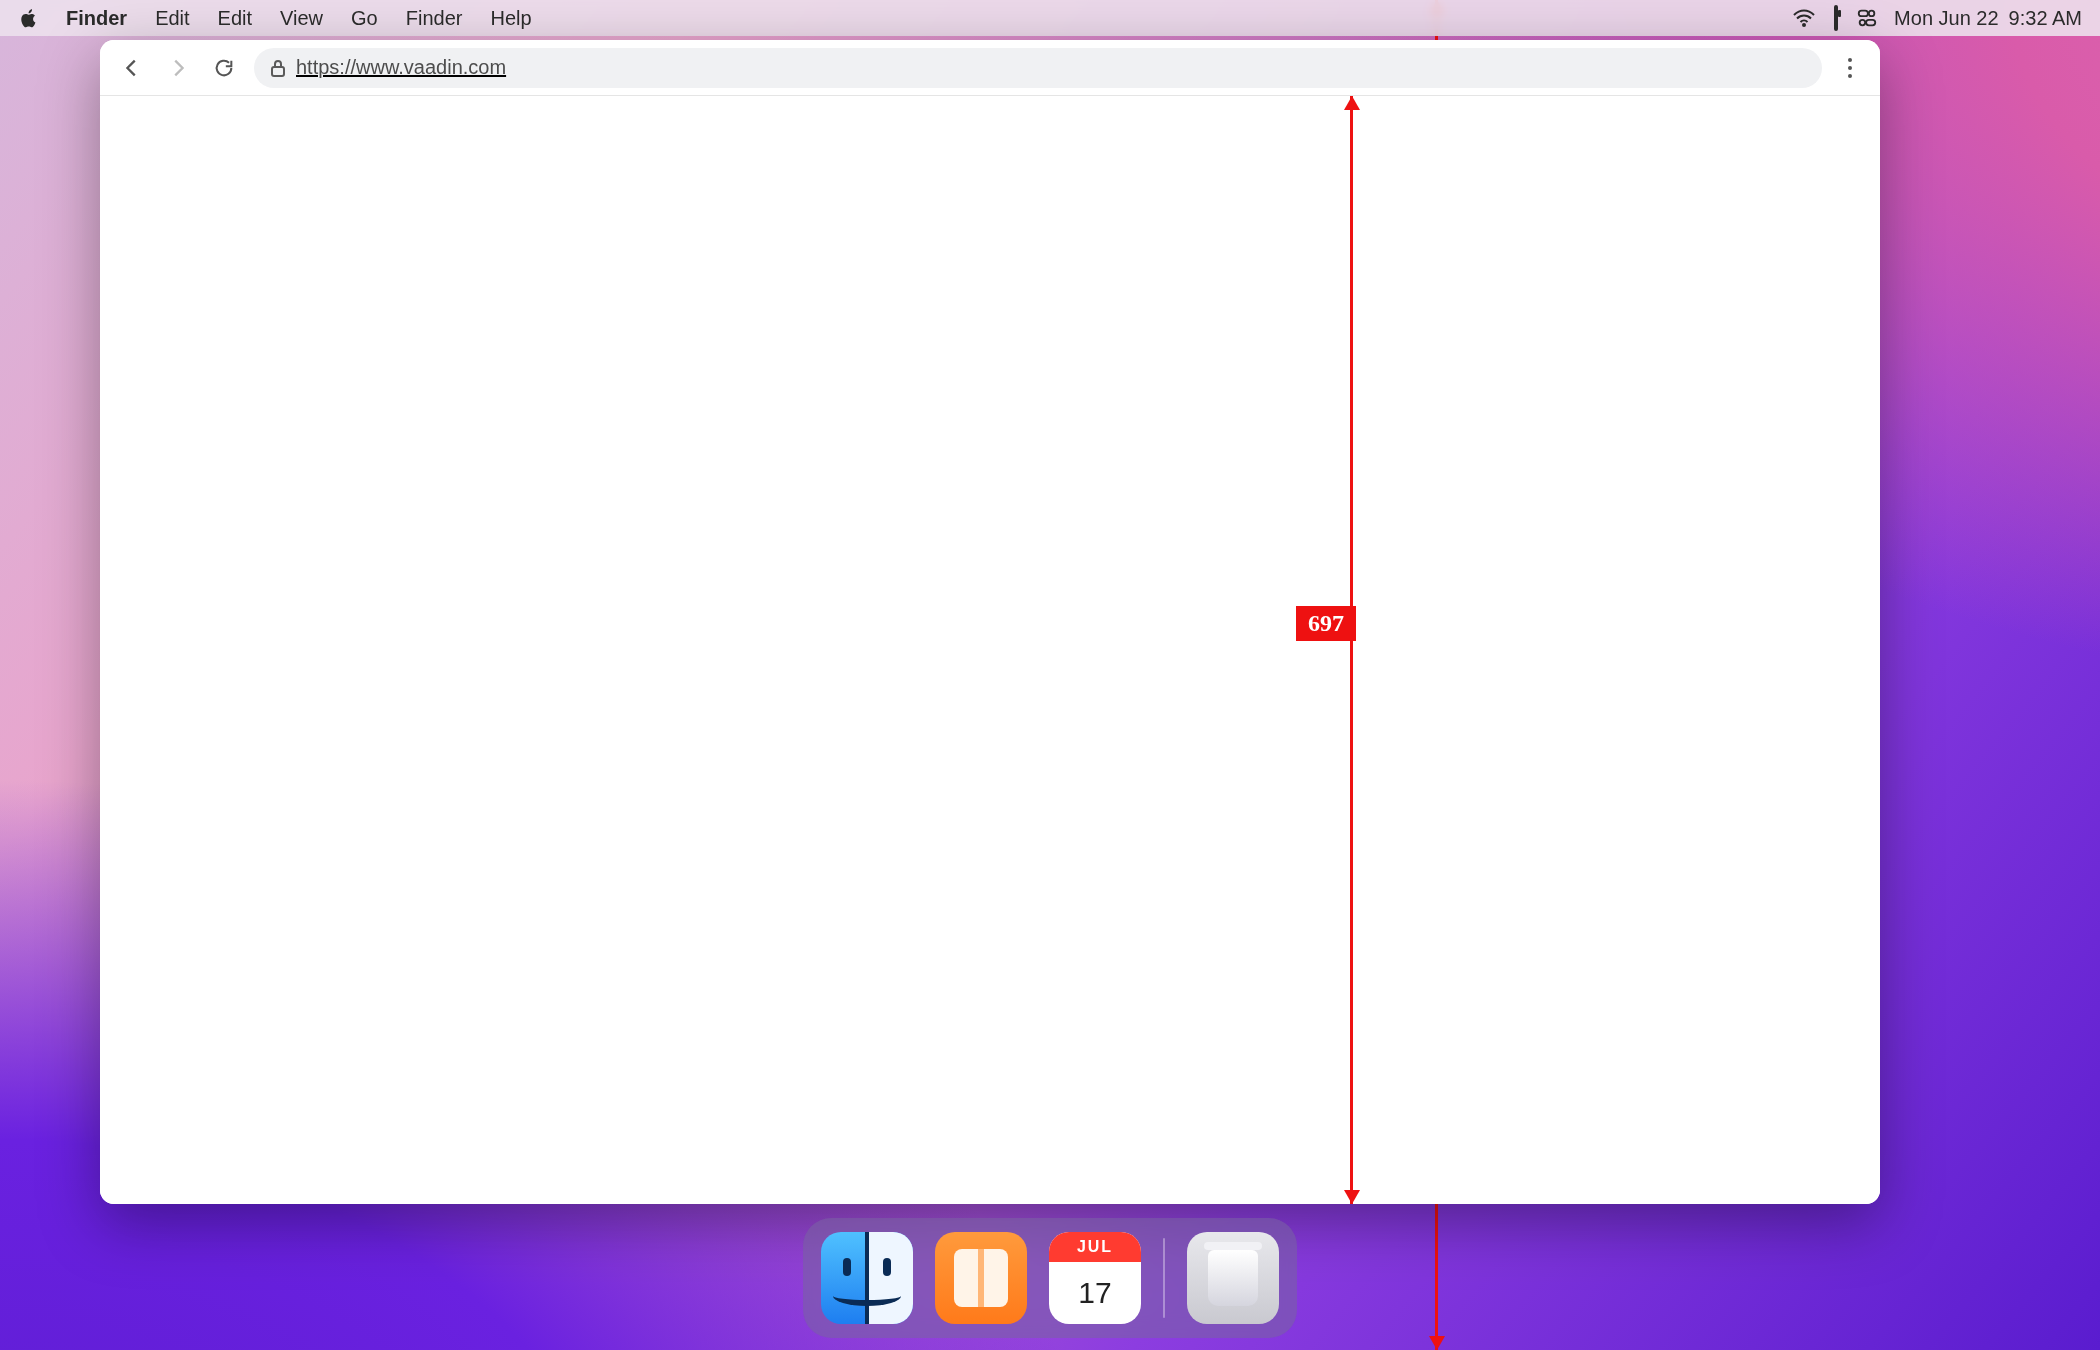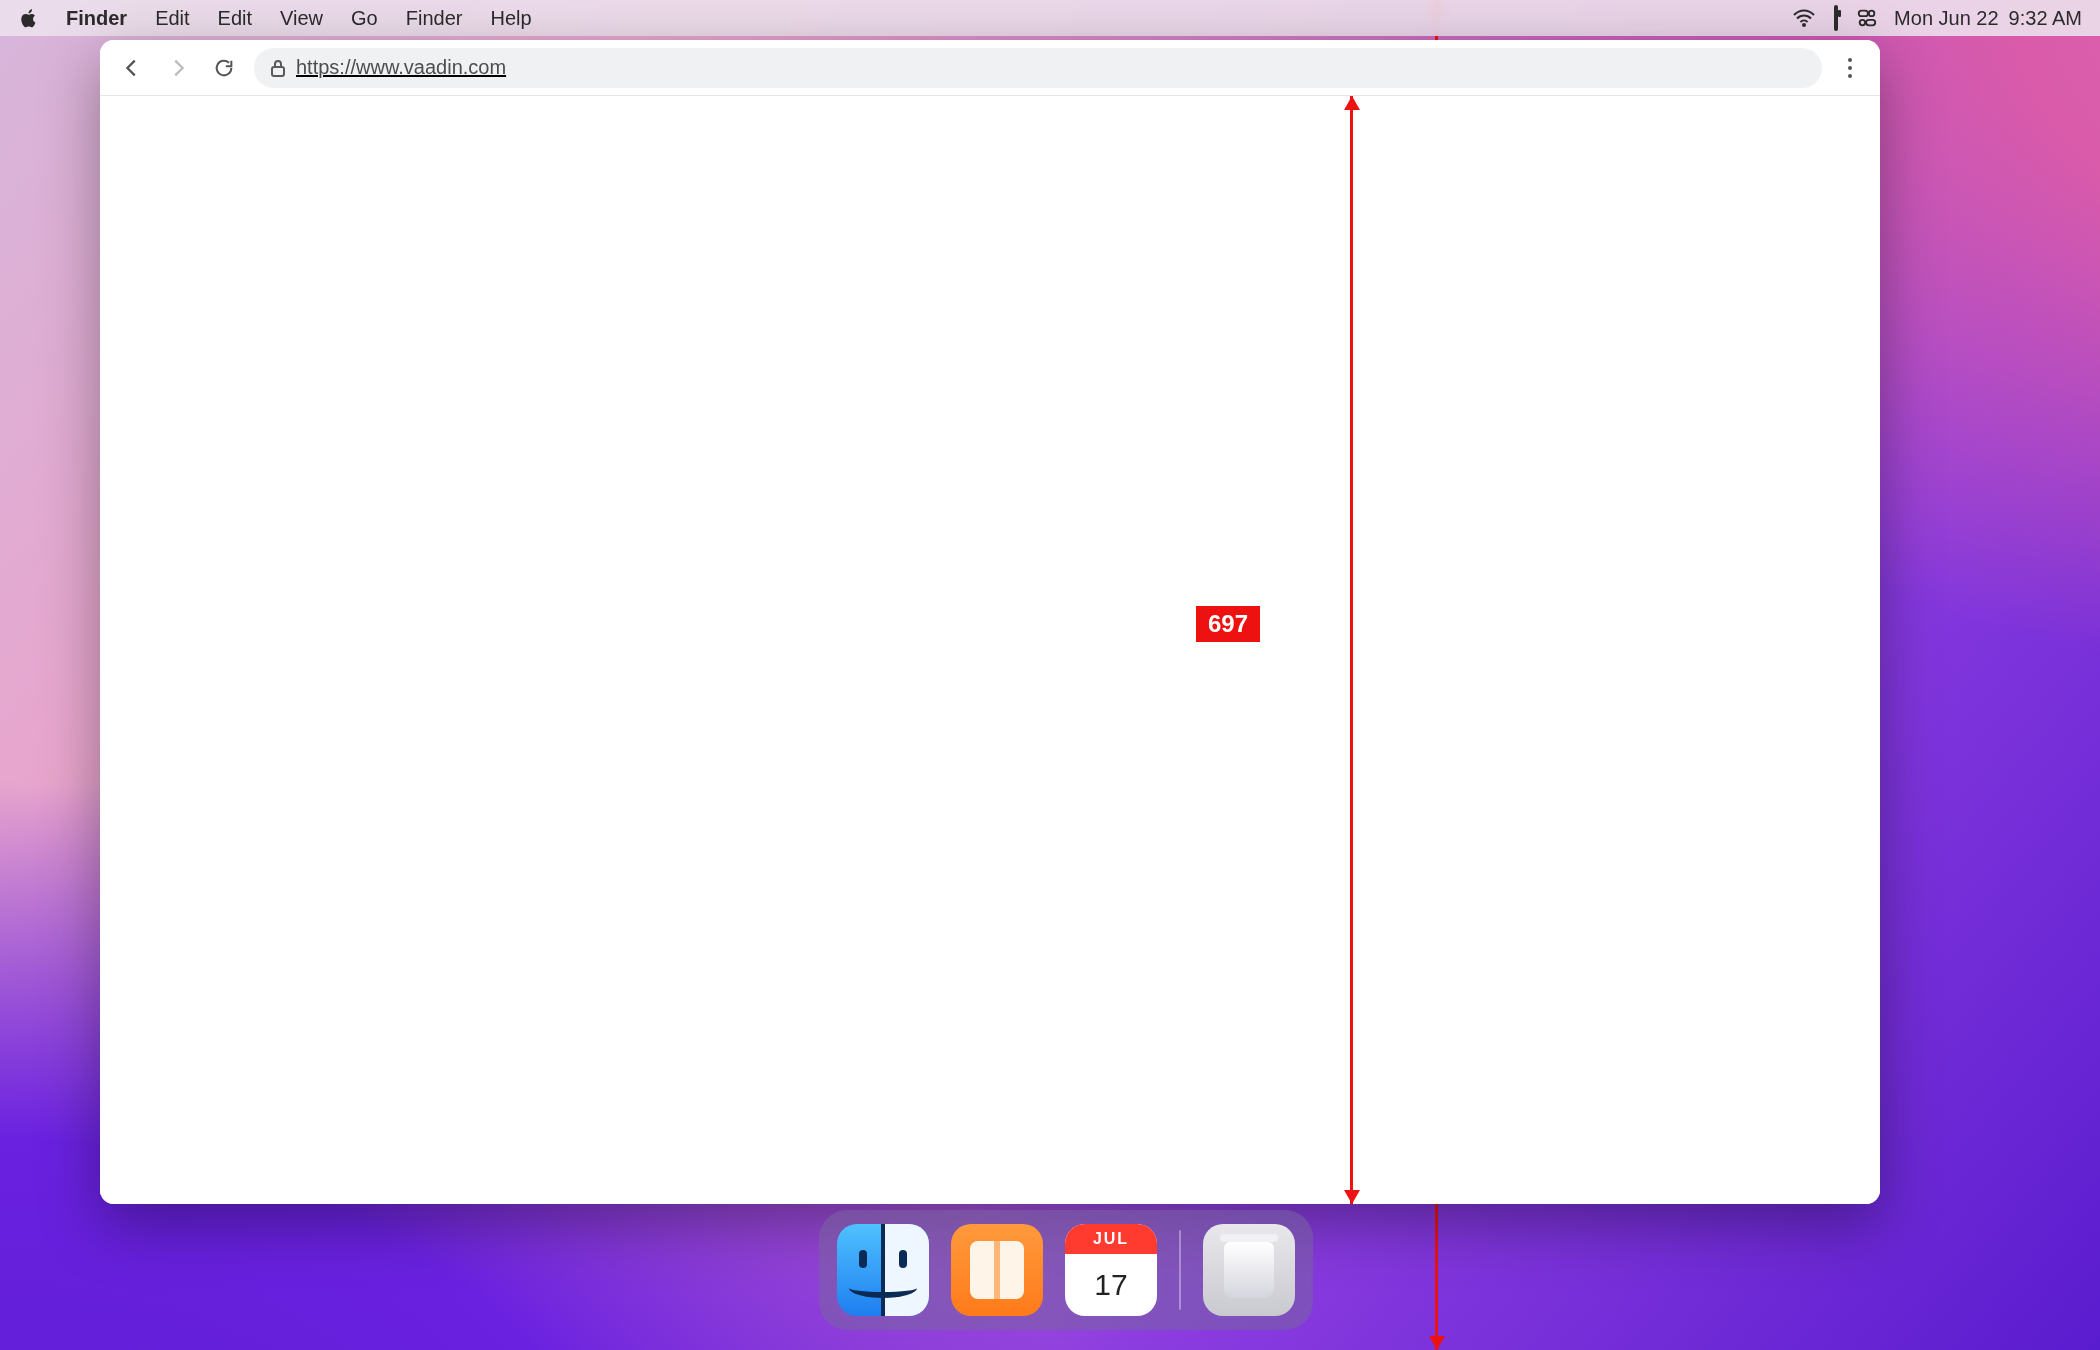--- a/index.html
+++ b/index.html
@@ -81,25 +81,24 @@
   .m-arrowhead.up { border-left: 8px solid transparent; border-right: 8px solid transparent; border-bottom: 14px solid #e11; }
   .m-arrowhead.down { border-left: 8px solid transparent; border-right: 8px solid transparent; border-top: 14px solid #e11; }
   .m-badge {
     position: absolute; background: #e11; color: #fff; font-weight: 700; padding: 4px 12px;
     font-size: 24px;
   }
 
   
   .dock {
     position: absolute; left: 50%; transform: translateX(-50%);
-    bottom: 20px; height: 120px; padding: 12px 18px;
+    bottom: 12px; height: 120px; padding: 12px 18px;
     background: rgba(120, 100, 160, 0.55);
     border-radius: 28px; display: flex; align-items: center; gap: 22px;
     backdrop-filter: blur(10px);
-    margin-left: 16px;
   }
   .dock .sep { width: 2px; height: 80px; background: rgba(255,255,255,0.35); border-radius: 1px; }
   .dock .app {
     width: 92px; height: 92px; border-radius: 20px; position: relative;
     display: flex; align-items: center; justify-content: center; overflow: hidden;
   }
   .finder-app { background: linear-gradient(180deg, #4fc1ff 0%, #1e7ef0 100%); }
   .finder-face { position: relative; width: 100%; height: 100%; }
   .finder-face .half { position:absolute; top:0; bottom:0; right:0; left:50%; background:#eef6ff; }
   .finder-face .eye { position:absolute; width:8px; height:18px; background:#0a2b55; border-radius:4px; top:26px; }
@@ -206,21 +205,21 @@
     </div>
   </div>
 
   <div class="content">
 
     <div class="m-overlay" style="left:1250px; top:0; bottom:0;">
       <div class="m-line" style="left:0; top:0; width:3px; height:100%;"></div>
       <div class="m-arrowhead up" style="left:-6px; top:0;"></div>
       <div class="m-arrowhead down" style="left:-6px; bottom:0;"></div>
     </div>
-    <div class="m-badge" style="left:1096px; top:510px;">697</div>
+    <div class="m-badge" style="left:1196px; top:510px;font-family:Liberation Serif, serif;">697</div>
   </div>
 </div>
 
 <div class="dock">
   <div class="app finder-app">
     <div class="finder-face">
       <div class="half"></div>
       <div class="split"></div>
       <div class="eye l"></div>
       <div class="eye r"></div>

